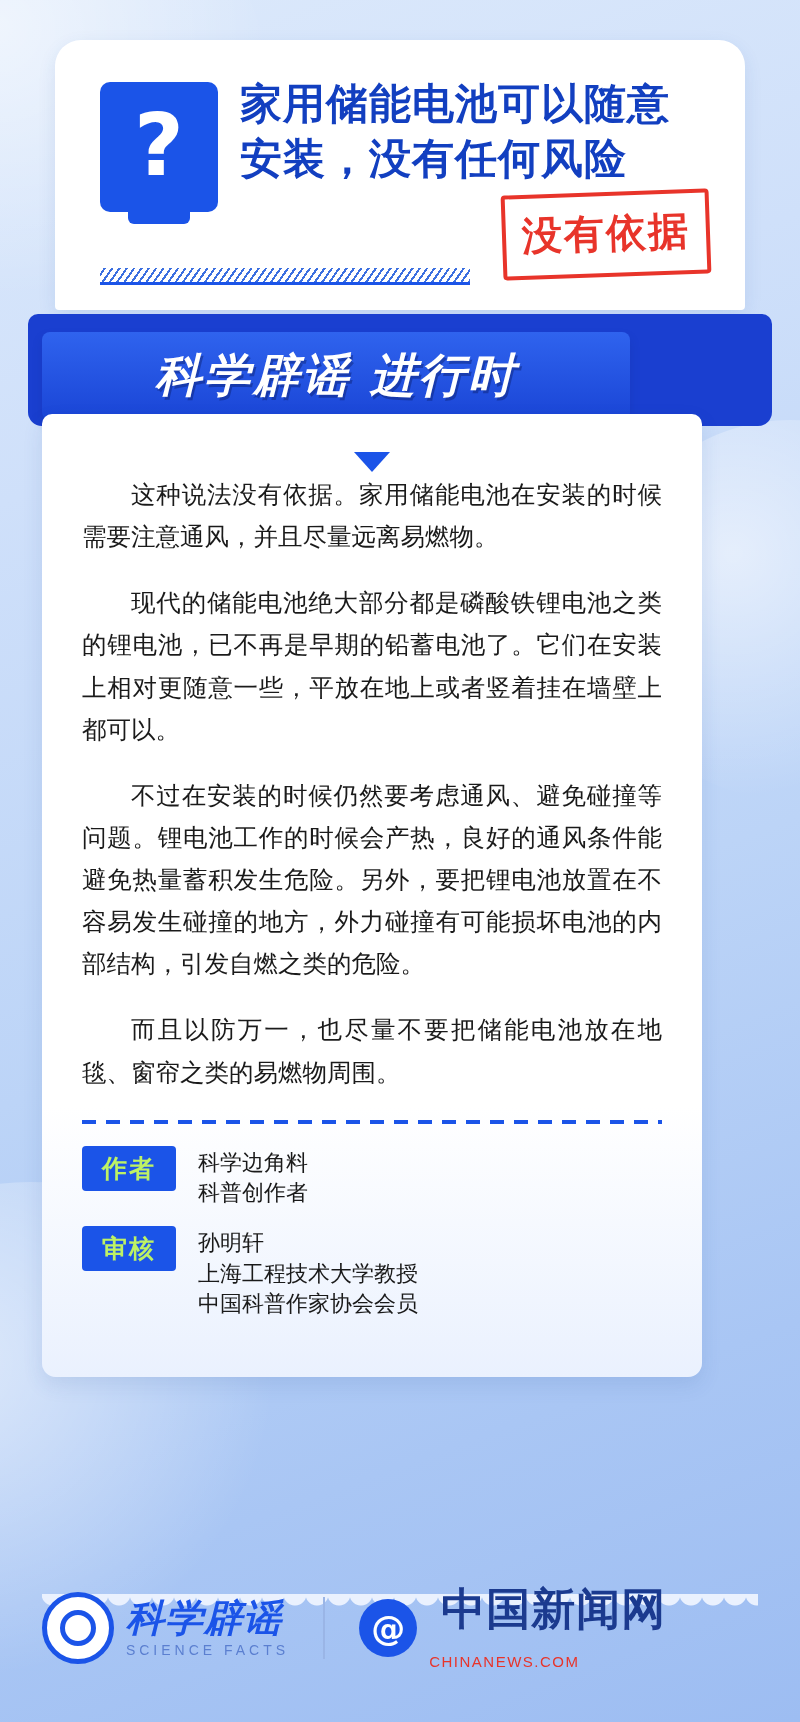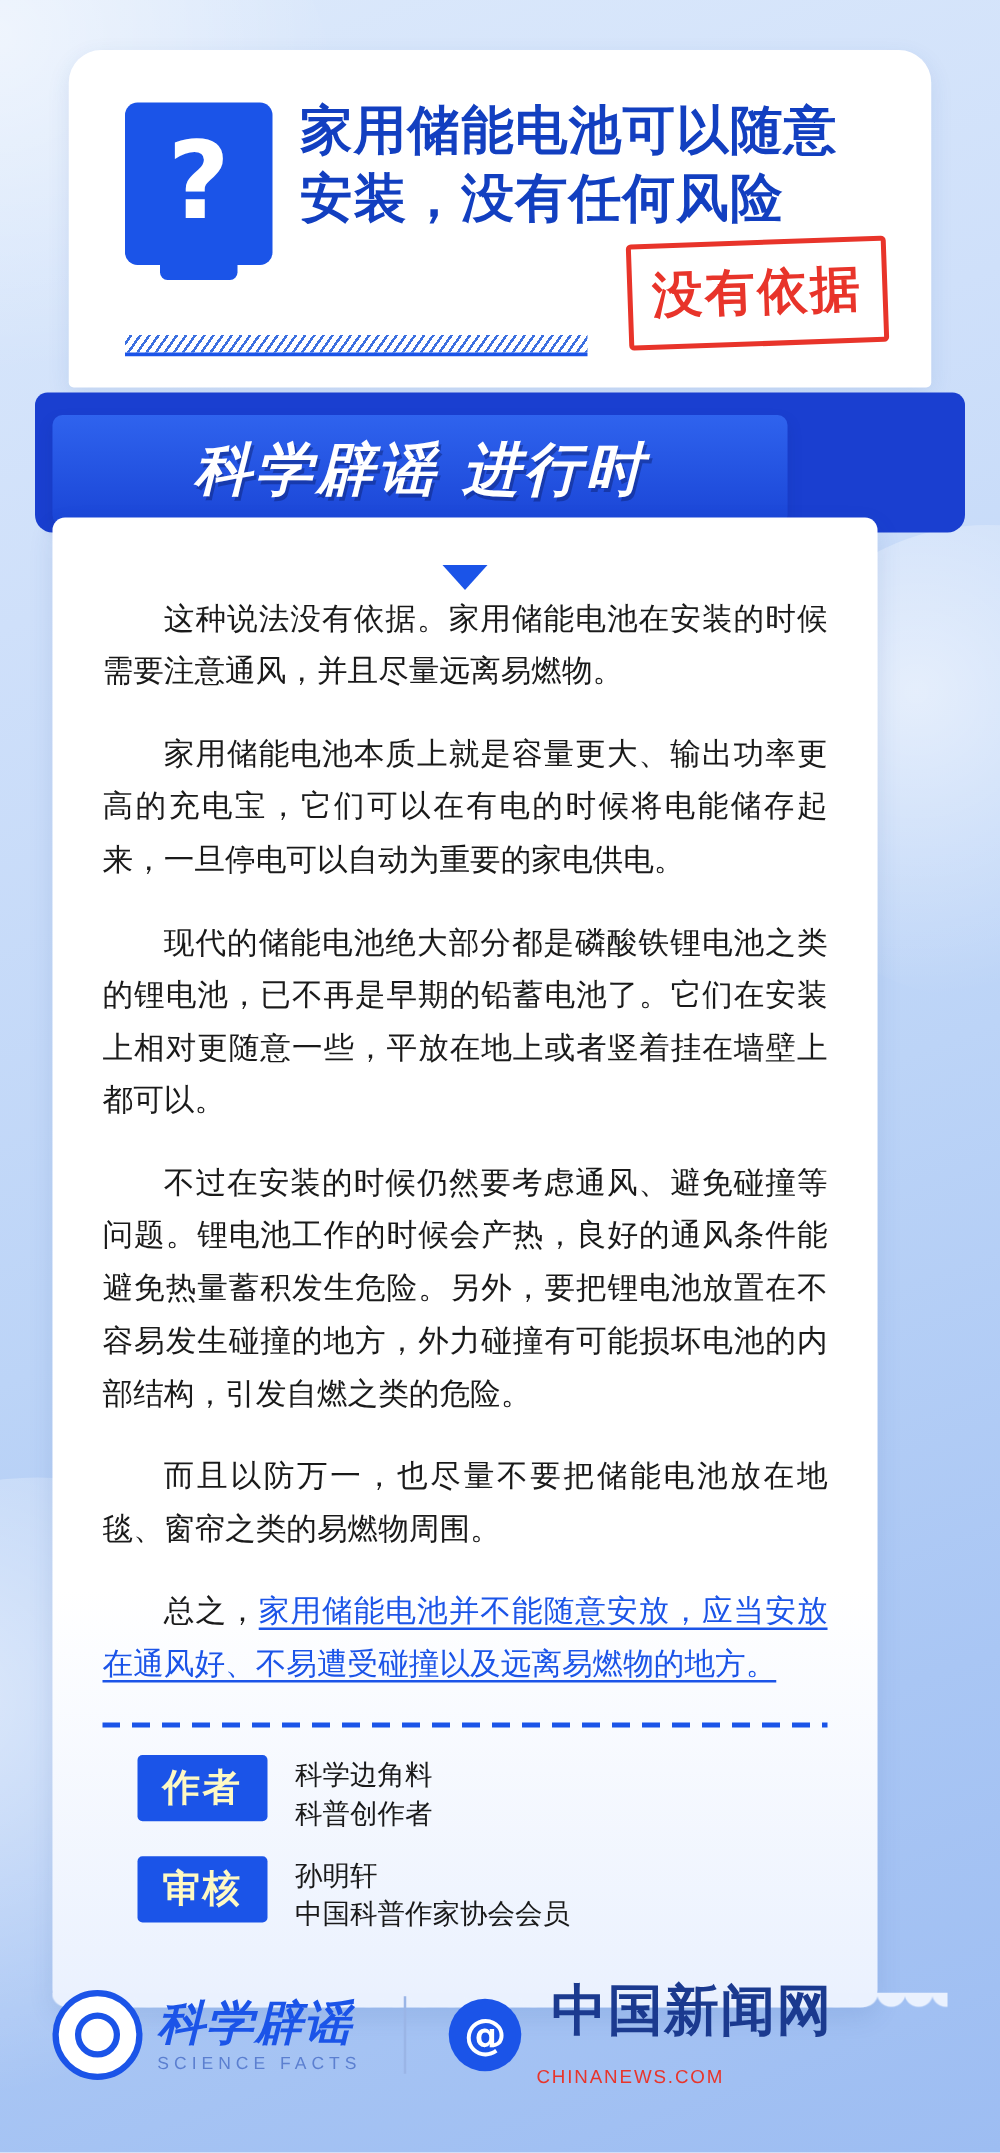--- a/index.html
+++ b/index.html
@@ -211,30 +211,29 @@
 
   
   .credit-row {
     display: flex;
     align-items: flex-start;
     margin-bottom: 18px;
   }
   .credit-tag {
     flex: 0 0 auto;
     background: #1b54e8;
-    color: #fef9c3;
-    font-size: 30px;
+    color: #bef264;
+    font-size: 25px;
     font-weight: bold;
     padding: 6px 20px;
     border-radius: 4px;
     margin-right: 22px;
     letter-spacing: 2px;
     font-family: "DejaVu Sans", sans-serif;
     white-space: nowrap;
-    margin-left: 28px;
   }
   .credit-lines {
     color: #1a1a1a;
     font-size: 22px;
     line-height: 1.38;
     font-family: "DejaVu Sans", sans-serif;
     padding-top: 2px;
   }
 
   
@@ -364,41 +363,40 @@
     <div class="banner-shadow"></div>
     <div class="banner">
       <span class="banner-text">科学辟谣 进行时</span>
     </div>
   </div>
 
   <div class="content-card">
     <div class="arrow-down"></div>
 
     <p class="para">这种说法没有依据。家用储能电池在安装的时候需要注意通风，并且尽量远离易燃物。</p>
-    <p class="para">家用储能电池本质上就是容量更大、输出功率更高的充电宝，它们可以在有电的时候将电能储存起来，一旦停电可以自动为重要的家电供电。</p>
     <p class="para">现代的储能电池绝大部分都是磷酸铁锂电池之类的锂电池，已不再是早期的铅蓄电池了。它们在安装上相对更随意一些，平放在地上或者竖着挂在墙壁上都可以。</p>
     <p class="para">不过在安装的时候仍然要考虑通风、避免碰撞等问题。锂电池工作的时候会产热，良好的通风条件能避免热量蓄积发生危险。另外，要把锂电池放置在不容易发生碰撞的地方，外力碰撞有可能损坏电池的内部结构，引发自燃之类的危险。</p>
     <p class="para">而且以防万一，也尽量不要把储能电池放在地毯、窗帘之类的易燃物周围。</p>
 
-    <p class="para last"><span>总之，</span><span class="conclusion-link">家用储能电池并不能随意安放，应当安放在通风好、不易遭受碰撞以及远离易燃物的地方。</span></p>
 
     <div class="dash-sep"></div>
 
     <div class="credit-row">
       <div class="credit-tag">作者</div>
       <div class="credit-lines">
         <div>科学边角料</div>
         <div>科普创作者</div>
       </div>
     </div>
 
     <div class="credit-row">
       <div class="credit-tag">审核</div>
       <div class="credit-lines">
         <div>孙明轩</div>
+        <div>上海工程技术大学教授</div>
         <div>中国科普作家协会会员</div>
       </div>
     </div>
   </div>
 
   <div class="scallop" id="scallop" style="top: 1594px;"></div>
 
   <div class="footer">
     <div class="logo-left">
       <div class="mark"></div>

